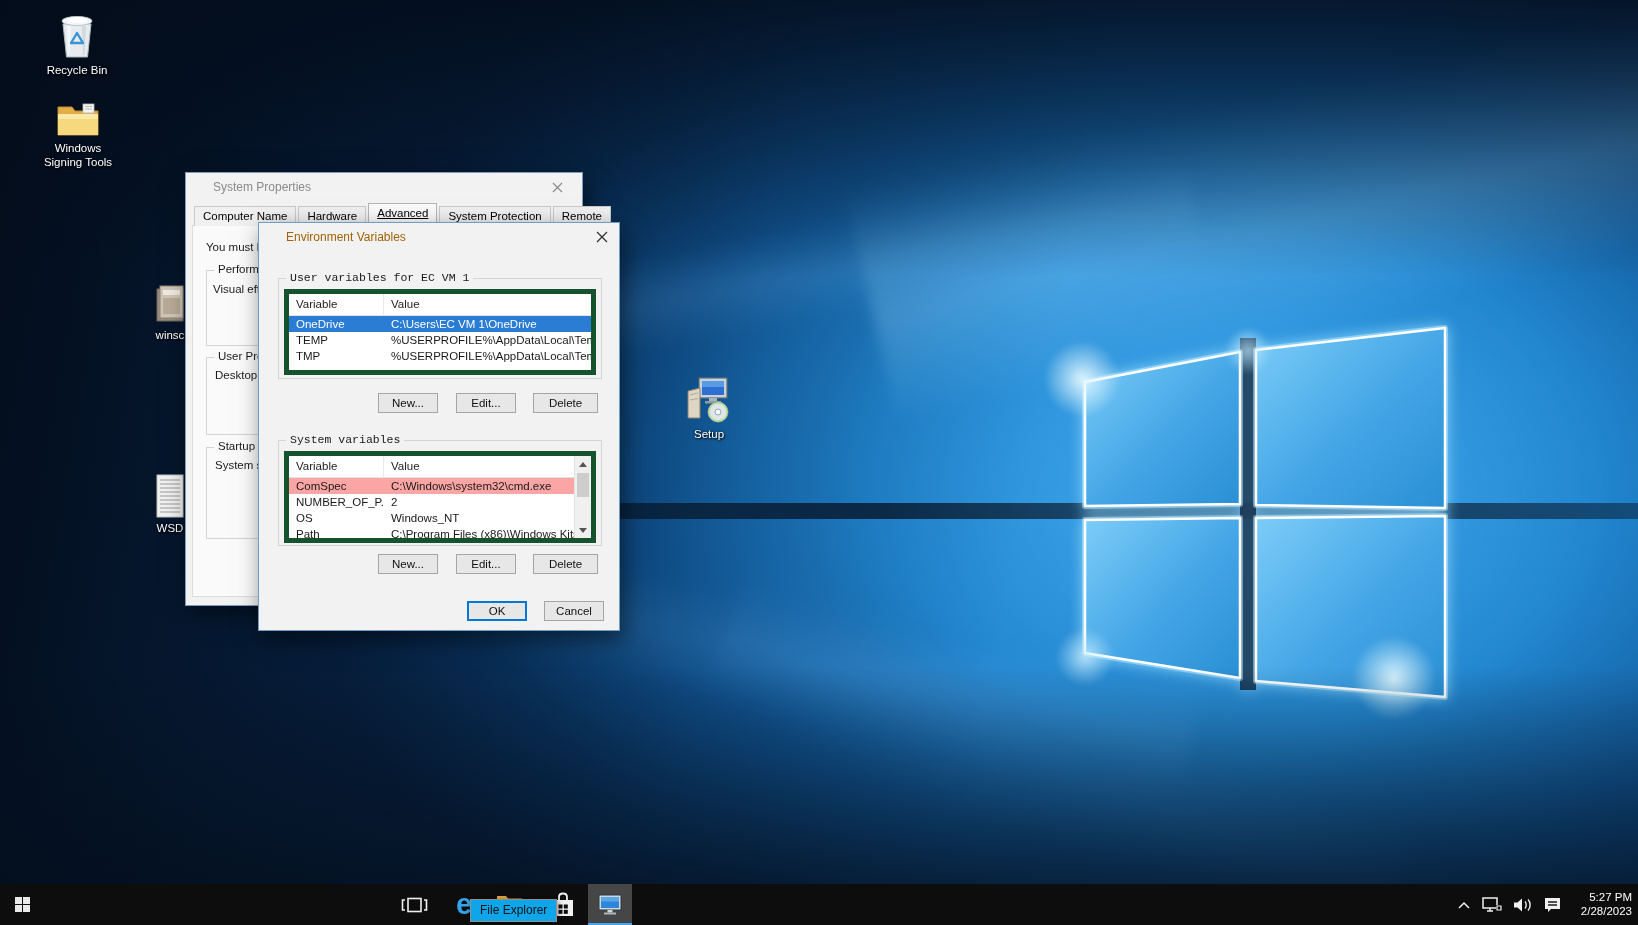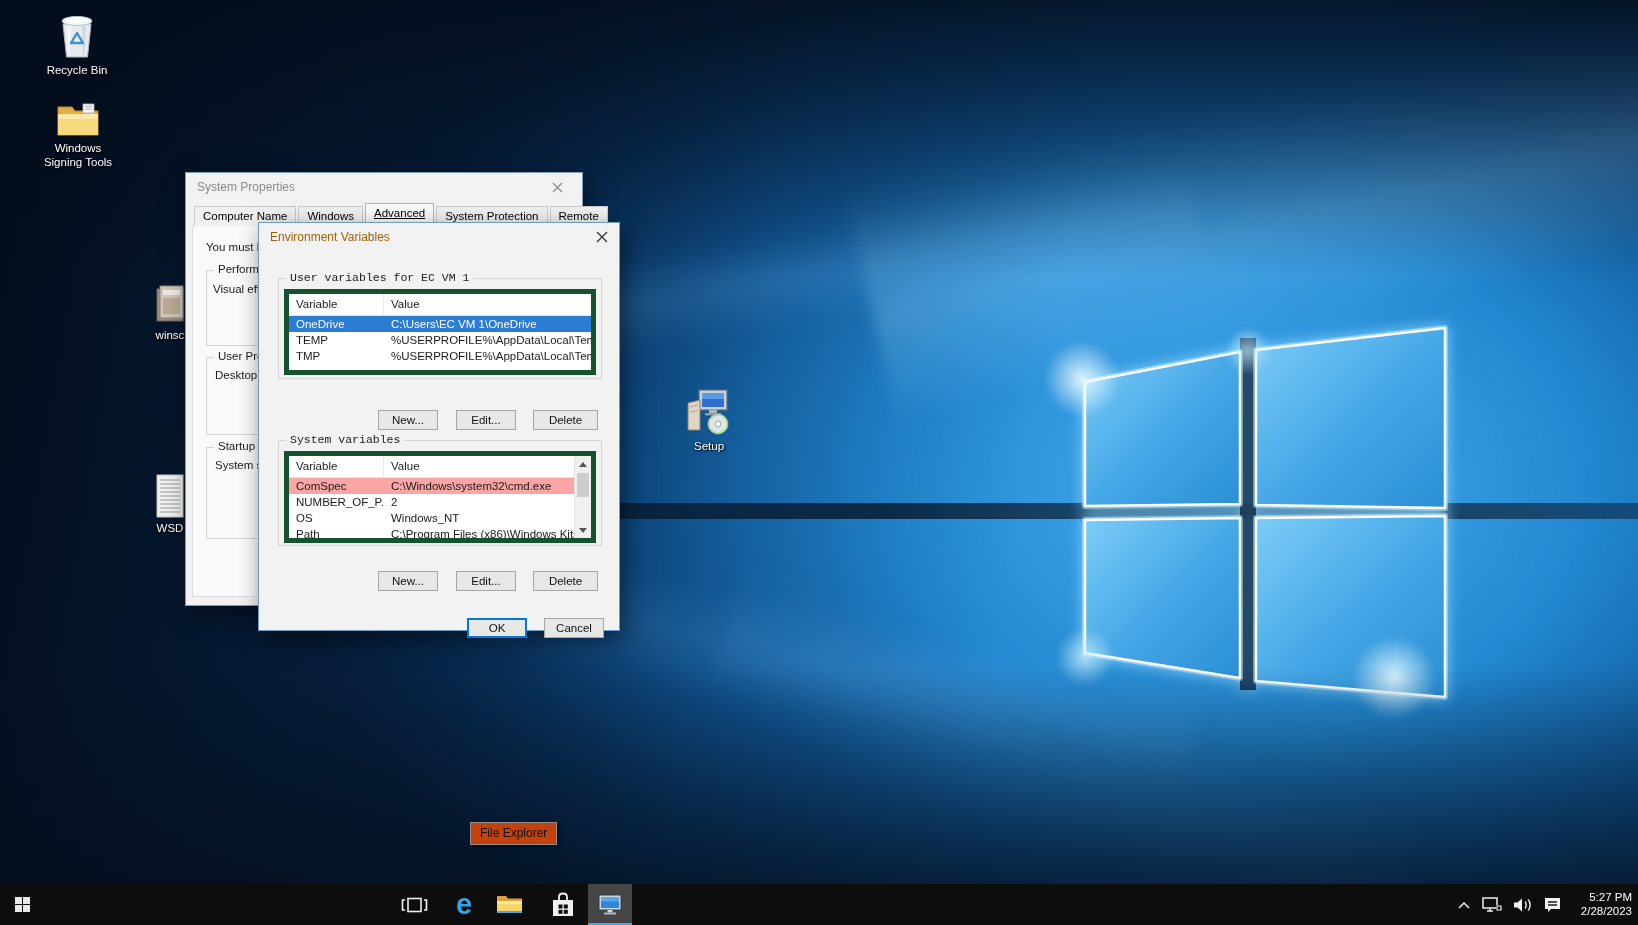--- a/index.html
+++ b/index.html
@@ -48,21 +48,21 @@
   .dicon .dlabel { margin-top:3px; }
 
   
   .watermark { position:absolute; left:1274px; top:761px; color:rgba(255,255,255,.62); }
   .watermark .wm1 { font-size:21px; }
   .watermark .wm2 { font-size:13.5px; margin-top:4px; color:rgba(255,255,255,.58); }
 
   
   .dlg { position:absolute; background:#f2f2f2; border:1px solid #7f9db9;
     box-shadow:4px 8px 22px rgba(0,0,0,.5); font-size:12px; color:#000; }
-  .dlg-title { height:28px; display:flex; align-items:center; padding-left:11px; font-size:12px; }
+  .dlg-title { height:28px; display:flex; align-items:center; padding-left:27px; font-size:12px; }
   .dlg-close { position:absolute; top:1px; width:34px; height:26px; display:flex;
     align-items:center; justify-content:center; cursor:default; }
 
   .sp { left:185px; top:172px; width:398px; height:434px; z-index:5; }
   .sp .dlg-title { color:#8a8a8a; }
   .sp-close { right:8px; }
   .tabpage { position:absolute; left:6px; top:52px; right:6px; bottom:8px;
     background:#fafafa; border:1px solid #dcdcdc; }
   .tabs { position:absolute; left:8px; top:33px; display:flex; z-index:2; }
   .tab { padding:3px 8px 4px 8px; border:1px solid #c9c9c9; border-bottom:none;
@@ -89,38 +89,38 @@
   .vl-row.shade { background:#fca5a5; }
 
   .scrollv { position:absolute; top:0; right:0; bottom:0; width:17px; background:#f0f0f0; border-left:1px solid #e2e2e2; }
   .sb-up, .sb-down { position:absolute; left:0; width:16px; height:16px; display:flex; align-items:center; justify-content:center; }
   .sb-up { top:0; } .sb-down { bottom:0; }
   .tri-up { width:0; height:0; border-left:4px solid transparent; border-right:4px solid transparent; border-bottom:5px solid #555; }
   .tri-down { width:0; height:0; border-left:4px solid transparent; border-right:4px solid transparent; border-top:5px solid #555; }
   .sb-thumb { position:absolute; top:17px; left:2px; width:12px; height:24px; background:#cdcdcd; }
 
   .btn { position:absolute; width:60px; height:20px; background:#e7e7e7; border:1px solid #a5a5a5;
-    font-size:11.5px; display:flex; align-items:center; justify-content:center; color:#111;margin-top:17px; }
+    font-size:11.5px; display:flex; align-items:center; justify-content:center; color:#111; }
   .btn.w65 { width:65px; }
   .btn.default { border:1px solid #0078d7; box-shadow:inset 0 0 0 1px #0078d7; }
 
   
   .taskbar { position:absolute; left:0; bottom:0; width:1638px; height:41px; background:#0d0d0d; z-index:20; }
   .start-btn { position:absolute; left:0; top:0; width:45px; height:41px; display:flex; align-items:center; justify-content:center; }
   .winflag { display:grid; grid-template-columns:7px 7px; grid-template-rows:7px 7px; gap:1.5px; }
   .winflag div { background:#e9e9e9; }
   .searchbox { position:absolute; left:41px; top:4px; width:277px; height:33px; background:#3b3b3b;
     border:1px solid #6b6b6b; display:flex; align-items:center; }
   .search-ph { color:#c2c2c2; font-size:13px; padding-left:13px; white-space:nowrap; }
   .tb-tile { position:absolute; top:0; height:41px; display:flex; align-items:center; justify-content:center; }
   .tb-tile.active { background:rgba(255,255,255,.24); }
   .tb-underline { position:absolute; left:0; right:0; bottom:0; height:2px; background:#44a6e8; }
   .edge-e { font-size:29px; font-weight:bold; color:#35a3e8; line-height:29px; }
 
-  .tooltip { position:absolute; left:470px; top:822px; height:23px; padding:3px 9px; background:#c2410c;
+  .tooltip { position:absolute; left:470px; top:899px; height:23px; padding:3px 9px; background:#0ea5e9;
     border:1px solid #8f8f8f; box-shadow:1px 2px 5px rgba(0,0,0,.45); font-size:12px; color:#111; z-index:30; white-space:nowrap; }
 
   .tray { position:absolute; right:6px; top:0; height:41px; display:flex; align-items:center; gap:10px; }
   .tray-clock { width:60px; text-align:right; color:#fff; font-size:11.5px; line-height:13.5px; }
   .tray svg { display:block; }
 </style>
 </head>
 <body>
 
 <div class="screen">
@@ -207,21 +207,21 @@
         <line x1="4" y1="22" x2="24" y2="22"></line>
           <line x1="4" y1="26" x2="24" y2="26"></line>
         <line x1="4" y1="30" x2="24" y2="30"></line>
           <line x1="4" y1="34" x2="24" y2="34"></line>
         <line x1="4" y1="38" x2="24" y2="38"></line>
       </g>
     </svg>
     <div class="dlabel">WSD</div>
   </div>
 
-  <div class="dicon" style="left:667px; top:386px;">
+  <div class="dicon" style="left:667px; top:374px;">
     <svg width="48" height="50" viewBox="0 0 48 50">
       <rect x="14" y="4" width="28" height="20" fill="#c8d2d8" stroke="#5d6d78" stroke-width="1.2"></rect>
       <rect x="17" y="7" width="22" height="14" fill="#2f6fd0"></rect>
       <rect x="17" y="7" width="22" height="6" fill="#5a9ae4"></rect>
       <rect x="24" y="24" width="8" height="3" fill="#aab6bd"></rect>
       <rect x="20" y="27" width="16" height="2.5" fill="#8f9ca4"></rect>
       <path d="M3,17 L15,14 L15,44 L3,44 Z" fill="#ded5c3" stroke="#8a8070" stroke-width="1"></path>
       <line x1="5" y1="21" x2="13" y2="19" stroke="#b4a98f" stroke-width="1"></line>
       <line x1="5" y1="26" x2="13" y2="24.5" stroke="#b4a98f" stroke-width="1"></line>
       <circle cx="33" cy="38" r="10" fill="#dfe6ea" stroke="#93a1aa" stroke-width="1"></circle>
@@ -235,21 +235,21 @@
   <div class="dlg sp">
     <div class="dlg-title">System Properties</div>
     <div class="dlg-close sp-close">
       <svg width="11" height="11">
           <path d="M1 1 L10 10 M10 1 L1 10" stroke="#8d8d8d" stroke-width="1.3"></path>
         </svg>
     </div>
     <div class="tabpage"></div>
     <div class="tabs">
       <div class="tab">Computer Name</div>
-      <div class="tab">Windows</div>
+      <div class="tab">Hardware</div>
       <div class="tab active">Advanced</div>
       <div class="tab">System Protection</div>
       <div class="tab">Remote</div>
     </div>
     <div class="sp-text" style="left:20px; top:68px;">You must b</div>
     <div class="grpbox" style="left:20px; top:97px; width:352px; height:76px;">
       <div class="grp-label">Performan</div>
       <div class="sp-text" style="left:6px; top:12px;">Visual effe</div>
     </div>
     <div class="grpbox" style="left:20px; top:184px; width:352px; height:78px;">

